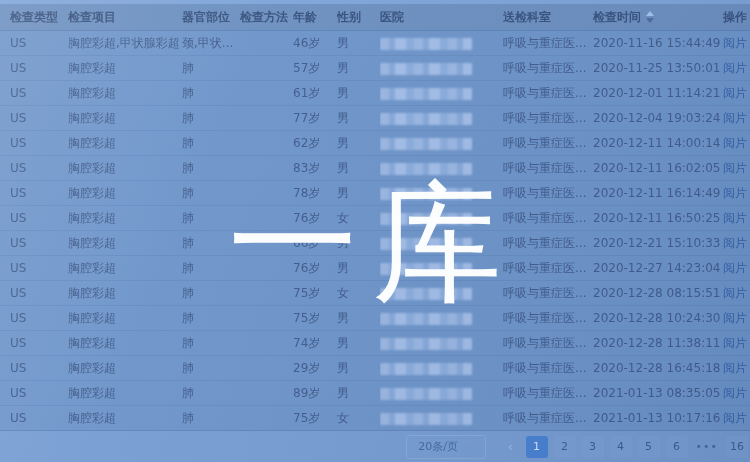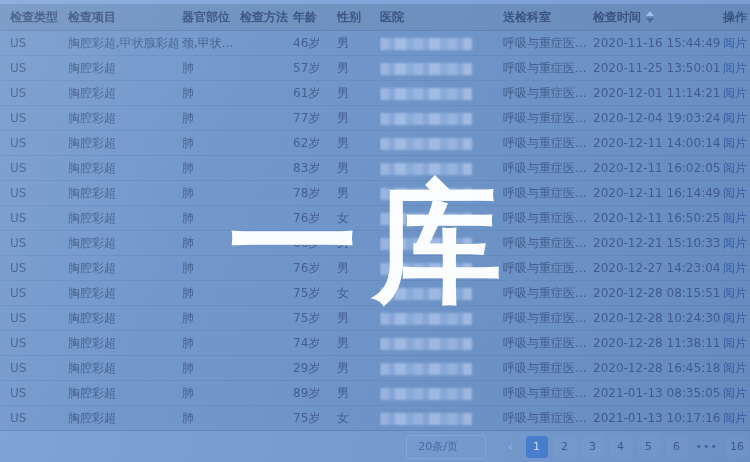--- a/index.html
+++ b/index.html
@@ -28,21 +28,21 @@
   .redact{
     width:92px;height:12px;margin-top:1px;border-radius:1px;
     background:repeating-linear-gradient(90deg,#9db9e3 0 9px,#8aabdb 9px 15px,#a6c0e8 15px 26px,#8fb0de 26px 34px);
     filter:blur(1.2px);
   }
   .sort-carets{display:inline-flex;flex-direction:column;align-items:center;vertical-align:middle;margin-left:5px;}
   .caret-up{width:0;height:0;border-left:4px solid transparent;border-right:4px solid transparent;border-bottom:5px solid #a9c9ef;margin-bottom:2px;}
   .caret-down{width:0;height:0;border-left:4px solid transparent;border-right:4px solid transparent;border-top:5px solid #546da1;}
   .watermark{
     position:absolute;left:228px;top:178px;z-index:5;pointer-events:none;
-    font-size:130px;font-weight:700;line-height:1;letter-spacing:14px;
+    font-size:130px;font-weight:400;line-height:1;letter-spacing:14px;
     color:rgba(255,255,255,.97);
   }
   .pager{
     position:absolute;left:0;right:0;bottom:0;height:31px;z-index:3;
     background:#7ba0d3;border-top:1px solid #6488bb;
     display:flex;align-items:center;justify-content:flex-end;gap:6px;padding-right:2px;
   }
   .page-size{
     width:78px;height:22px;border:1px solid #8cadd9;border-radius:3px;
     color:#4a6ba3;font-size:11px;display:flex;align-items:center;justify-content:center;gap:7px;

